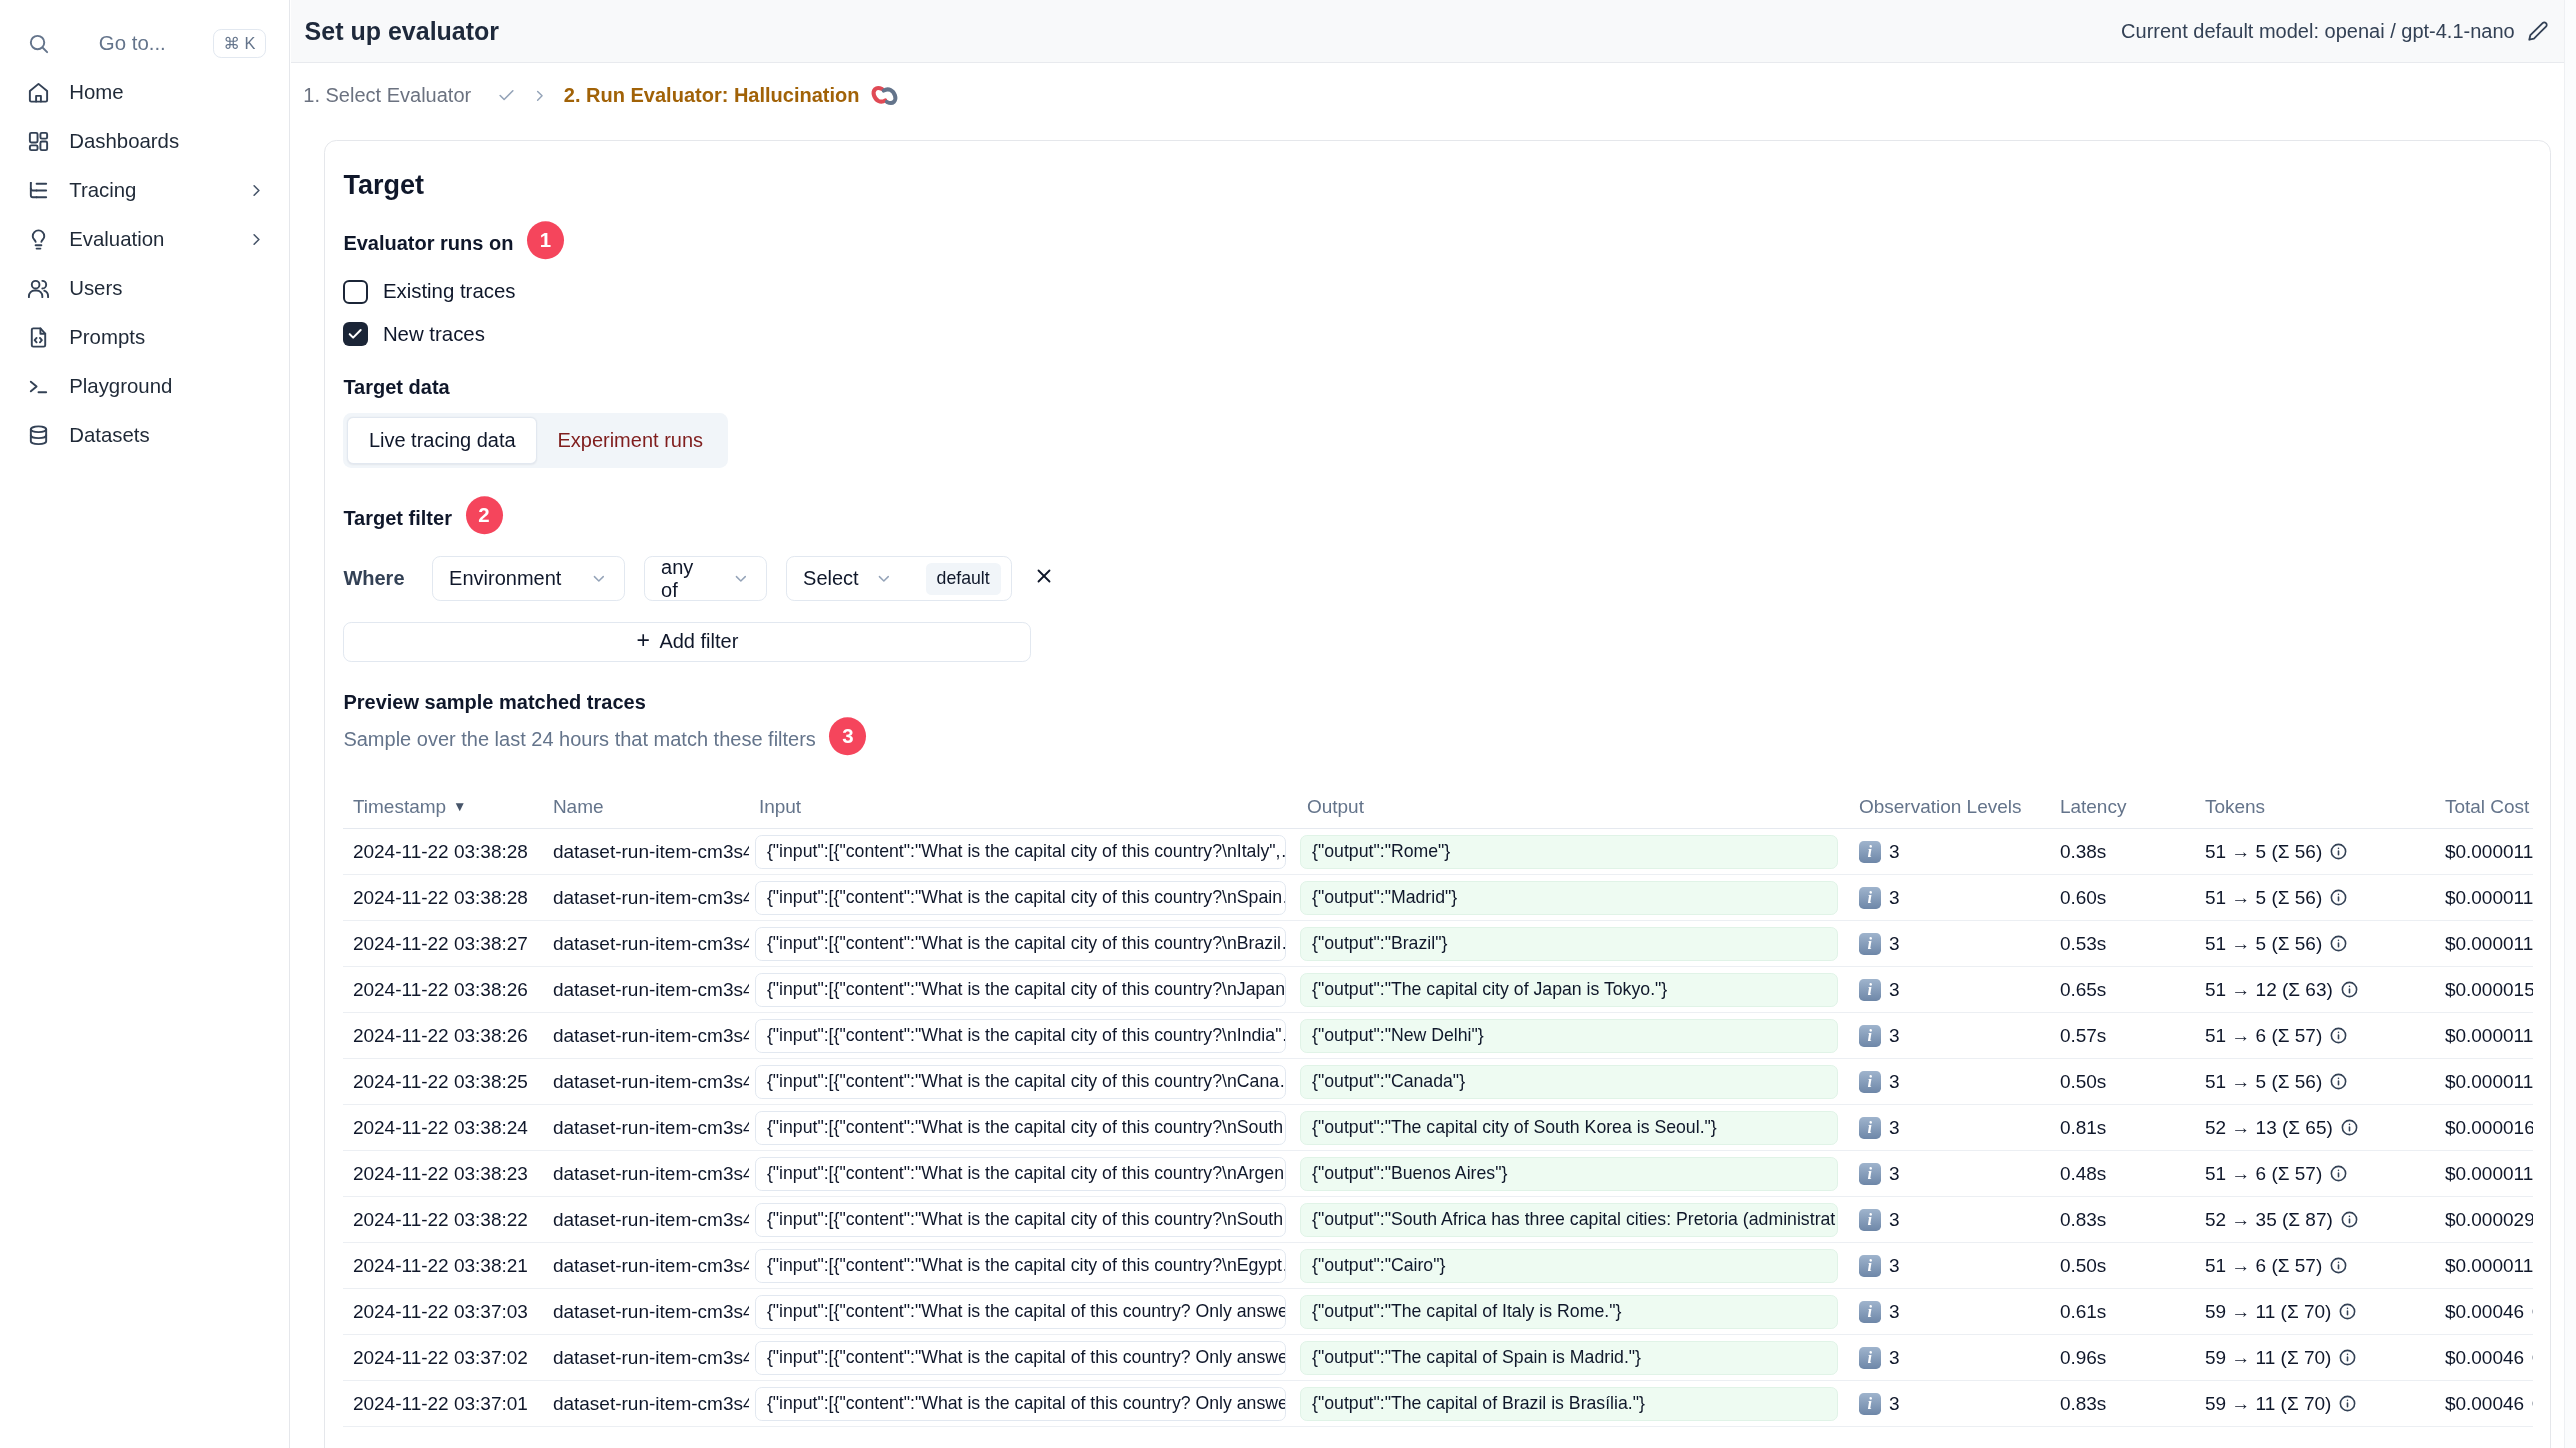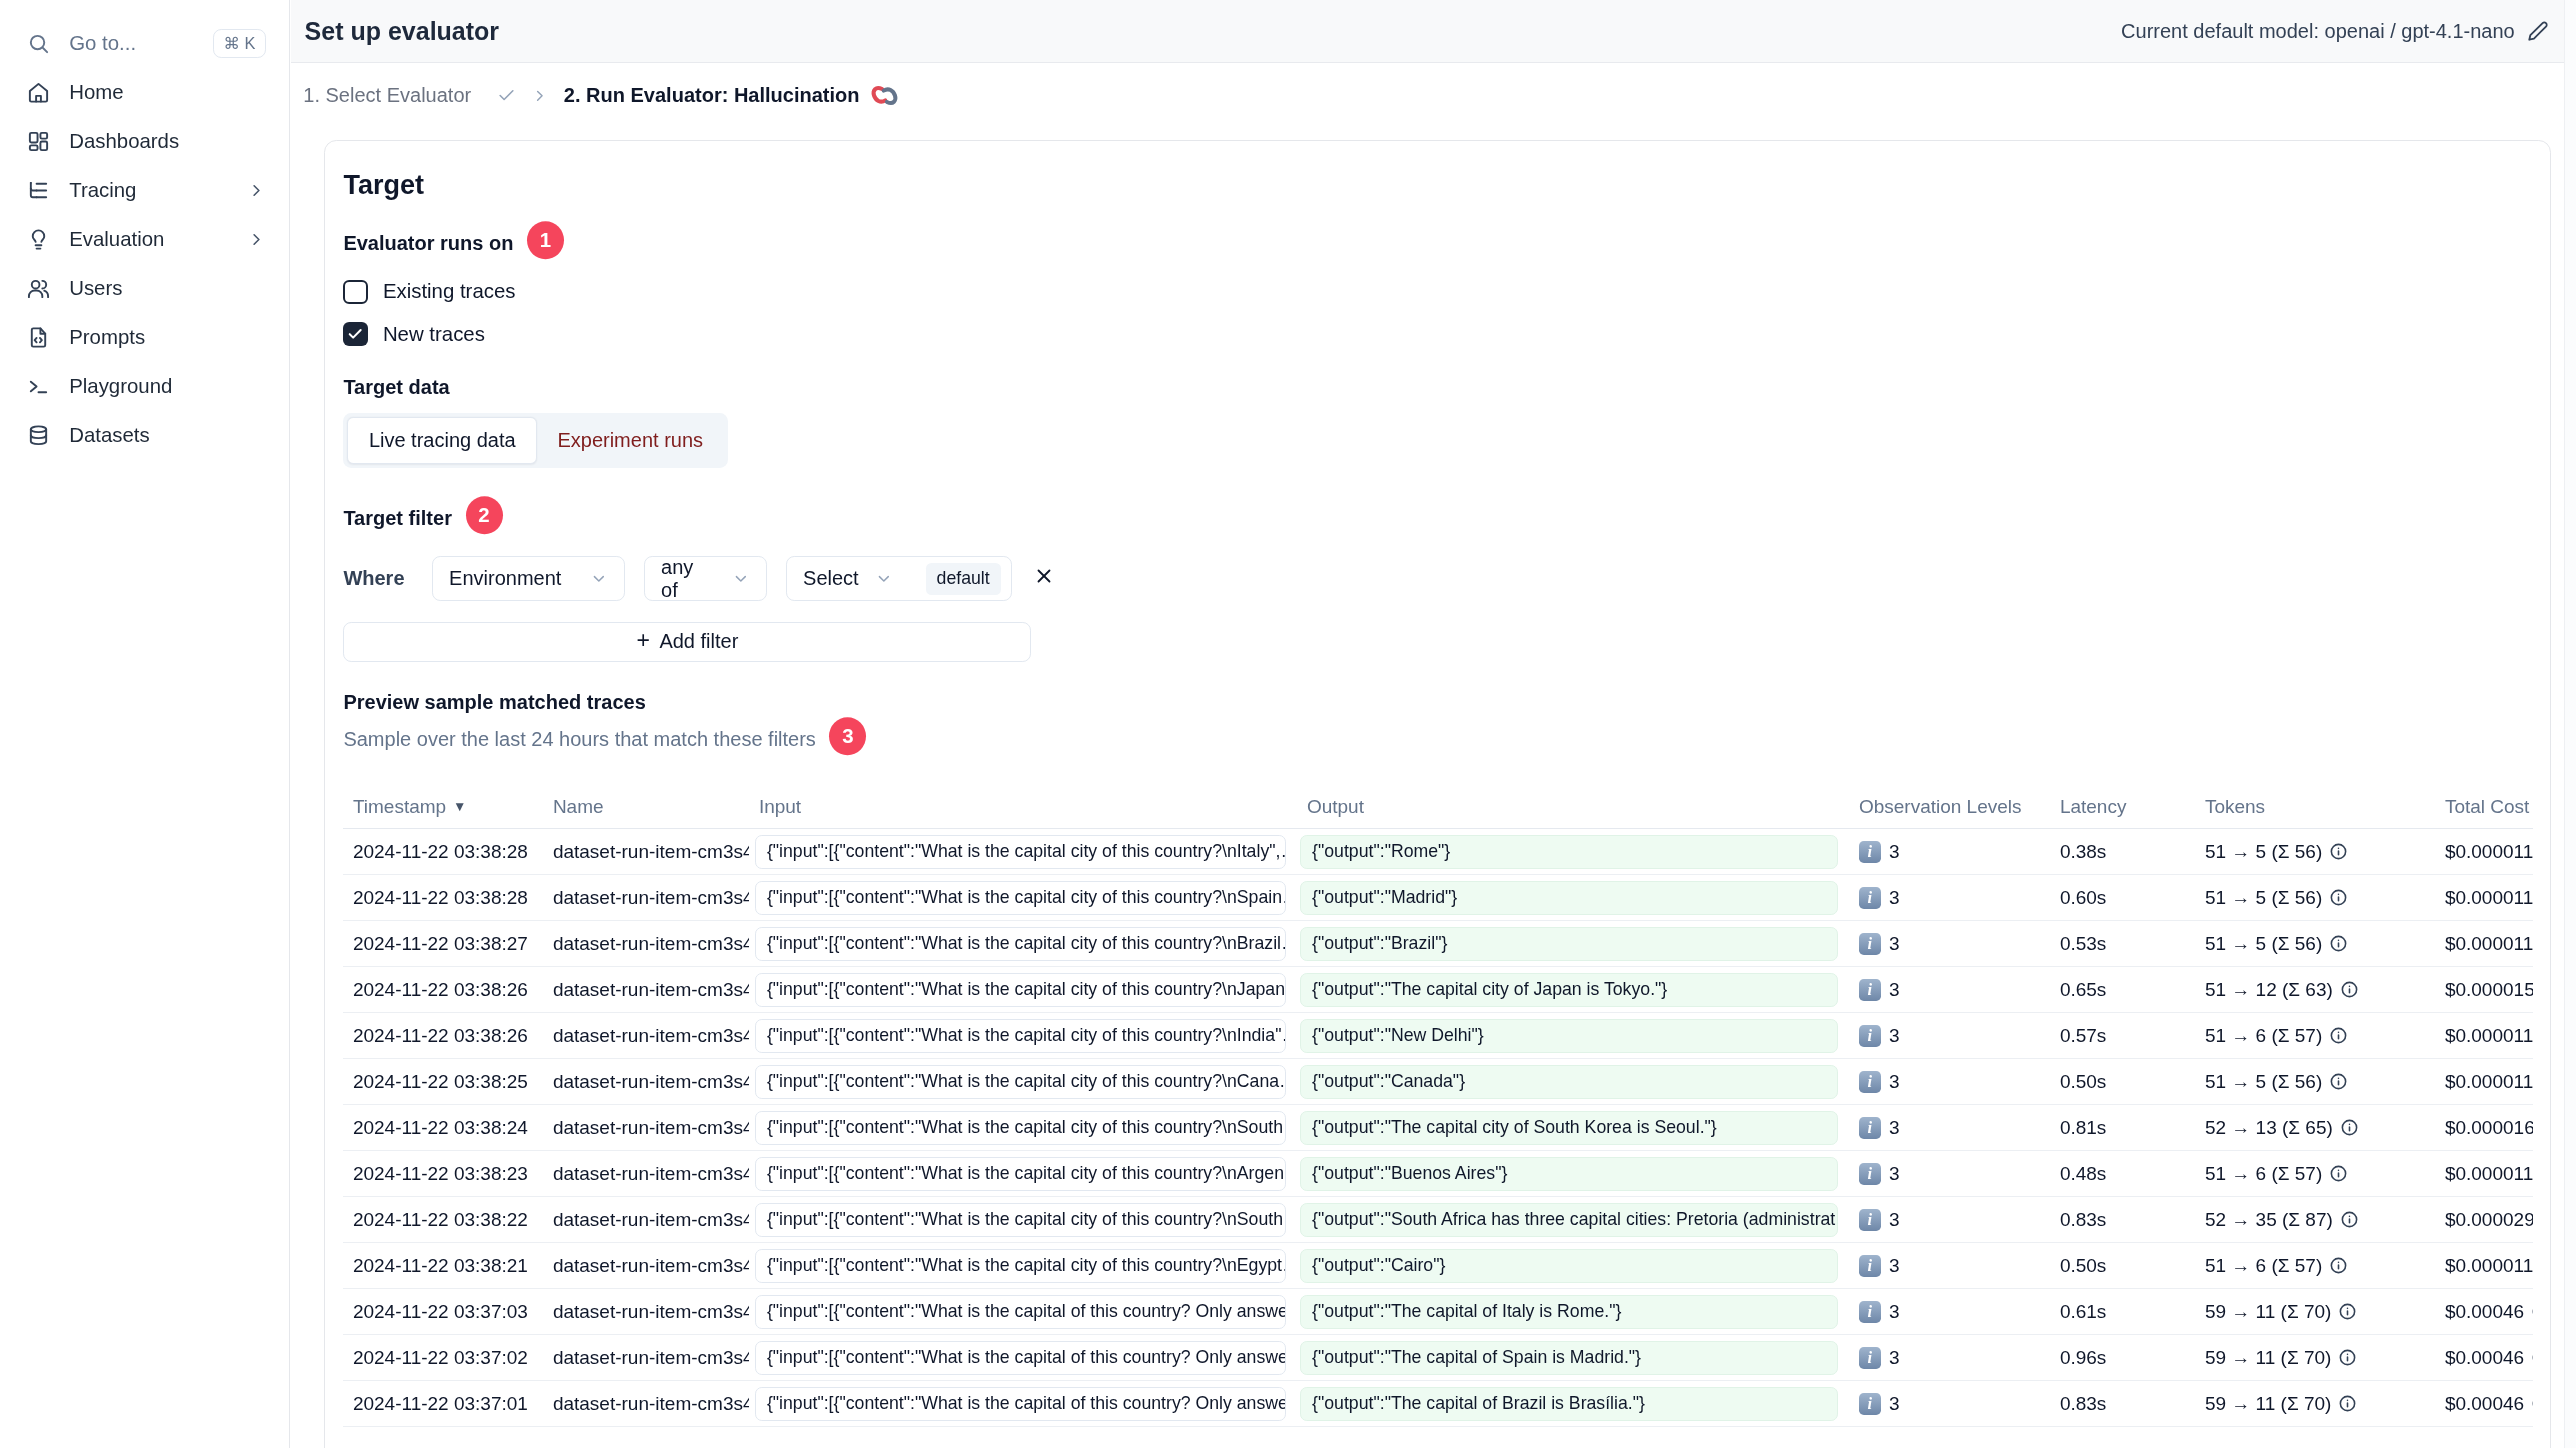--- a/index.html
+++ b/index.html
@@ -8,40 +8,40 @@
   svg { fill: none; stroke: currentColor; stroke-width: 2; stroke-linecap: round; stroke-linejoin: round; }
 
   
   .sidebar { position: absolute; left: 0; top: 0; width: 290px; height: 100%;
     background: #fff; border-right: 1.4px solid #e5e7eb; padding-top: 19px; z-index: 5; }
   .nav-row { height: 49px; display: flex; align-items: center; padding: 0 23px 0 27px; gap: 17.7px;
     font-size: 20.4px; color: #1f2937; cursor: pointer; }
   .nav-row .nav-icon { width: 24.5px; height: 24.5px; flex: 0 0 24.5px; color: #334155; display: flex; align-items: center; }
   .nav-row .nav-label { flex: 1; white-space: nowrap; }
   .nav-row .nav-chevron { width: 19px; height: 19px; color: #475569; }
-  .goto-row { color: #64748b; }
+  .goto-row { color: #64748b; text-align: center; }
   .goto-row .nav-icon { color: #64748b; }
   .kbd-badge { border: 1.4px solid #e2e8f0; border-radius: 8.2px; background: #fff; color: #64748b;
     font-size: 16.4px; padding: 4.1px 9.5px; white-space: nowrap; }
 
   
   .topbar { position: absolute; left: 291px; top: 0; right: 0; height: 63px; background: #f8f9fa;
     border-bottom: 1.4px solid #e8eaee; display: flex; align-items: center; justify-content: space-between;
     padding: 0 27px 0 13.6px; z-index: 4; text-align: right; }
   .page-title { font-size: 25px; font-weight: 700; color: #1e293b; }
   .model-wrap { display: flex; align-items: center; gap: 12.3px; color: #334155; font-size: 20px; }
   .model-wrap .edit-icon { width: 22px; height: 22px; color: #334155; cursor: pointer; }
 
   
   .crumbs { position: absolute; left: 291px; top: 63px; right: 0; height: 65px; display: flex;
     align-items: center; padding-left: 12.3px; gap: 15px; background: #fff; }
   .crumb-done { display: flex; align-items: center; gap: 26px; color: #6b7280; font-size: 20px; cursor: pointer; }
   .crumb-done .check-icon { width: 19px; height: 19px; color: #94a3b8; }
   .crumb-sep { width: 17.7px; height: 17.7px; color: #94a3b8; }
-  .crumb-active { display: flex; align-items: center; gap: 11px; color: #0f172a; font-size: 20px; font-weight: 600; }
+  .crumb-active { display: flex; align-items: center; gap: 11px; color: #a16207; font-size: 20px; font-weight: 600; }
   .knot-icon { width: 29px; height: 23px; }
 
   
   .card { position: absolute; left: 324px; top: 140px; width: 2227px; height: 1397px;
     border: 1.4px solid #e5e7eb; border-radius: 12.3px; background: #fff; padding: 29px 18.4px 0 18.4px; overflow: hidden; }
   .sec-title { font-size: 27px; font-weight: 700; color: #0f172a; }
   .lbl { font-size: 20px; font-weight: 600; color: #0f172a; display: flex; align-items: center; }
   .num-badge { display: inline-flex; align-items: center; justify-content: center; width: 37px; height: 38px;
     border-radius: 50%; background: #f5455c; color: #fff; font-size: 20.4px; font-weight: 700; margin-left: 13.6px;
     transform: translateY(-2.7px); flex: 0 0 auto; }

